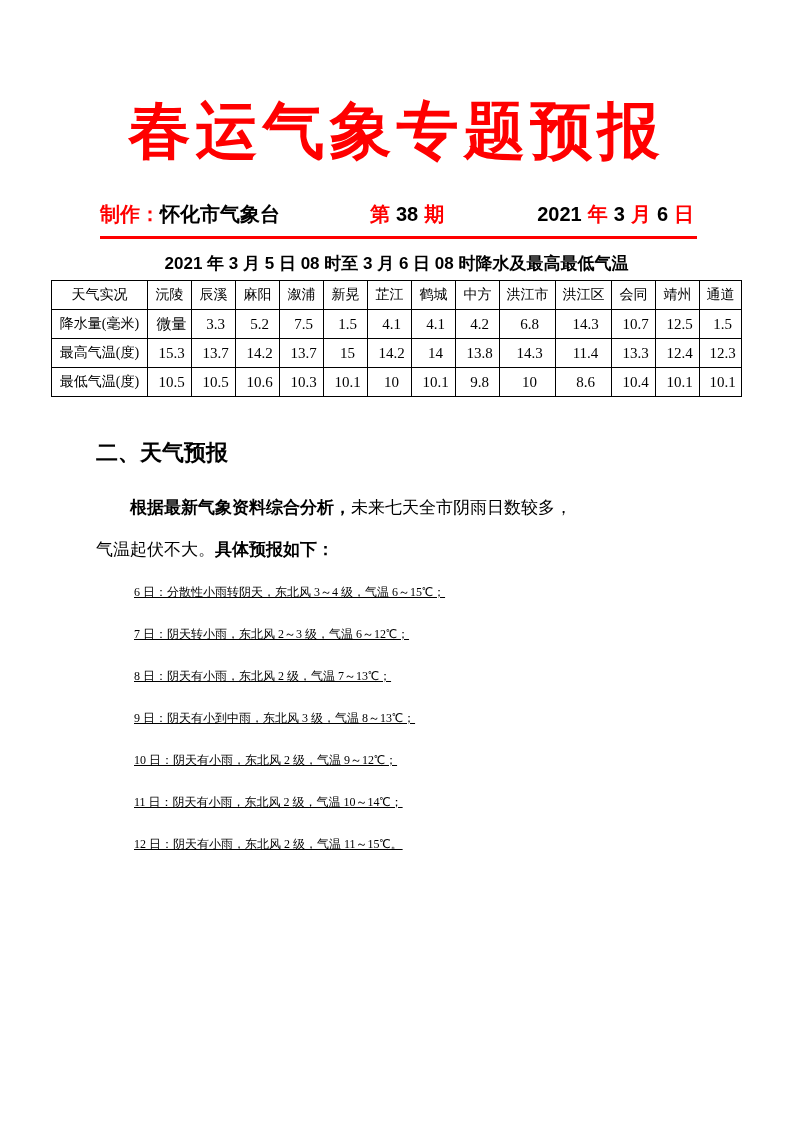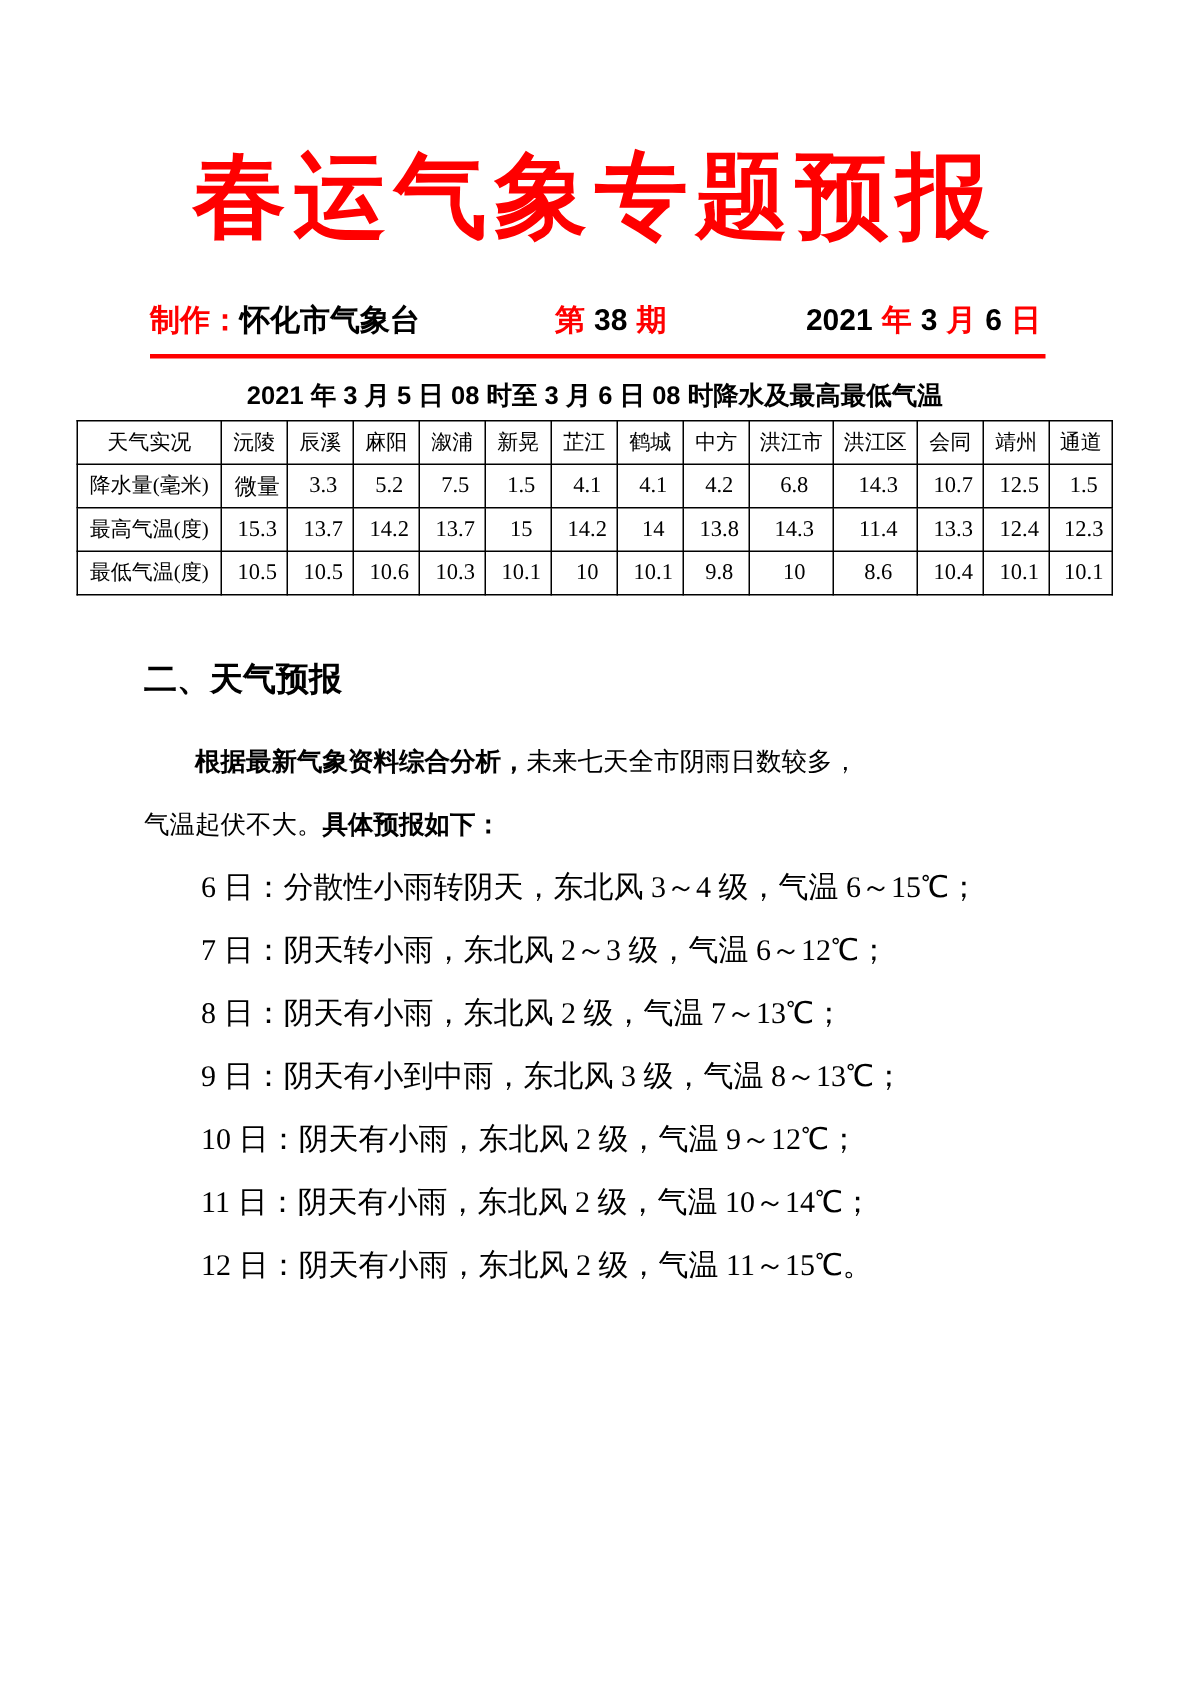--- a/index.html
+++ b/index.html
@@ -90,22 +90,23 @@
   .intro{
     margin:20px 96px 0;
     font-size:17px;
     line-height:42px;
   }
   .intro .ind{text-indent:2em;}
   .b{font-family:"Liberation Sans",sans-serif;font-weight:bold;}
   .days{
     margin:0 96px 0;
     padding-left:38px;
-    font-size:20px;
+    font-size:12px;
     line-height:42px;
+    text-decoration:underline;
   }
   .days p{margin:0;}
   .sec-h.last{margin-top:96px;}
 </style>
 </head>
 <body>
 
 <div class="page">
 
   <div class="doc-title">春运气象专题预报</div>

